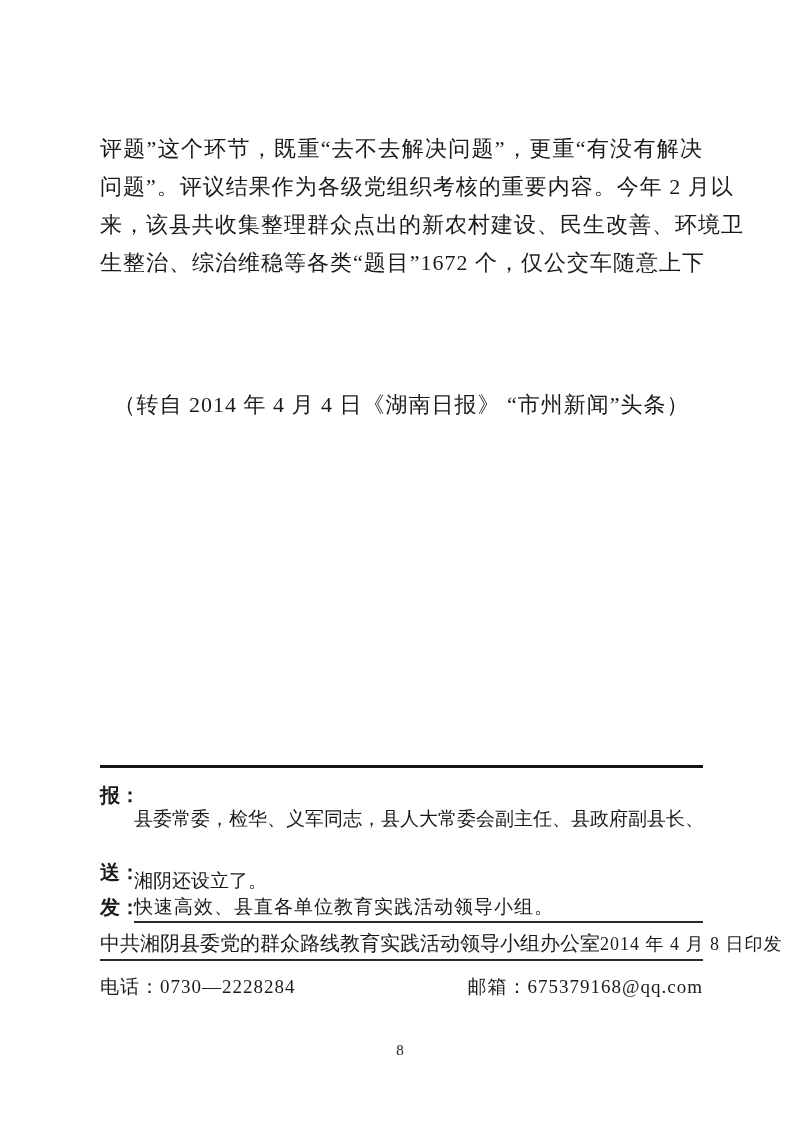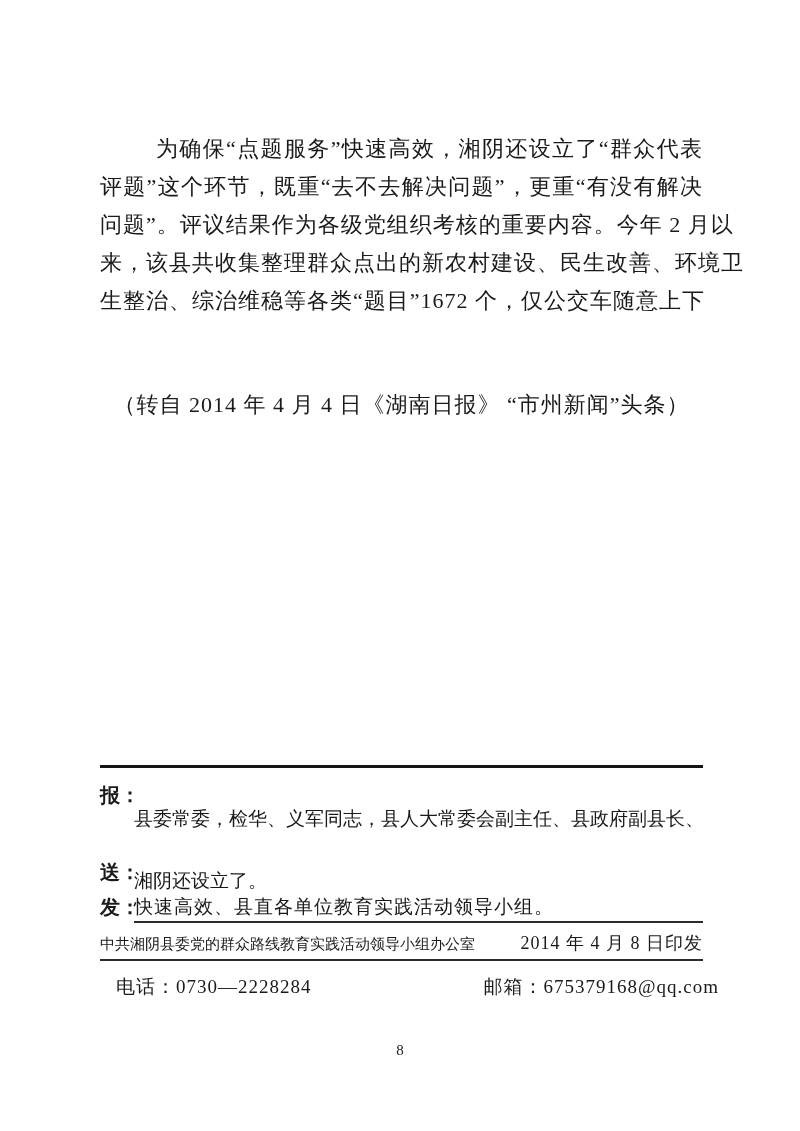--- a/index.html
+++ b/index.html
@@ -76,46 +76,44 @@
   .colophon-row {
     position: absolute;
     left: 100px; top: 932px;
     width: 603px;
     display: flex;
     justify-content: space-between;
     align-items: baseline;
     border-bottom: 2px solid #2b2b2b;
     padding-bottom: 4px;
   }
-  .issuer { font-size: 15px; line-height: 22px; letter-spacing: 0; white-space: nowrap; }
+  .issuer { font-size: 20px; line-height: 22px; letter-spacing: 0; white-space: nowrap; }
   .print-date { font-size: 18px; line-height: 22px; letter-spacing: 1px; white-space: nowrap; }
   .contact-row {
     position: absolute;
     left: 100px; top: 974px;
     width: 603px;
     display: flex;
     justify-content: space-between;
     align-items: flex-start;
-    margin-left: 16px;
   }
   .contact-item { font-size: 19px; line-height: 26px; letter-spacing: 1px; white-space: nowrap; }
   .page-num {
     position: absolute;
     left: 0; top: 1042px;
     width: 800px;
     text-align: center;
     font-size: 15px;
     color: #222;
   }
 </style>
 </head>
 <body>
 
 <div class="para">
-  <div class="para-line first">为确保“点题服务”快速高效，湘阴还设立了“群众代表</div>
   <div class="para-line">评题”这个环节，既重“去不去解决问题”，更重“有没有解决</div>
   <div class="para-line">问题”。评议结果作为各级党组织考核的重要内容。今年 2 月以</div>
   <div class="para-line">来，该县共收集整理群众点出的新农村建设、民生改善、环境卫</div>
   <div class="para-line">生整治、综治维稳等各类“题目”1672 个，仅公交车随意上下</div>
 </div>
 
 <div class="citation">（转自 2014 年 4 月 4 日《湖南日报》 “市州新闻”头条）</div>
 
 <div class="rule-top"></div>
 

